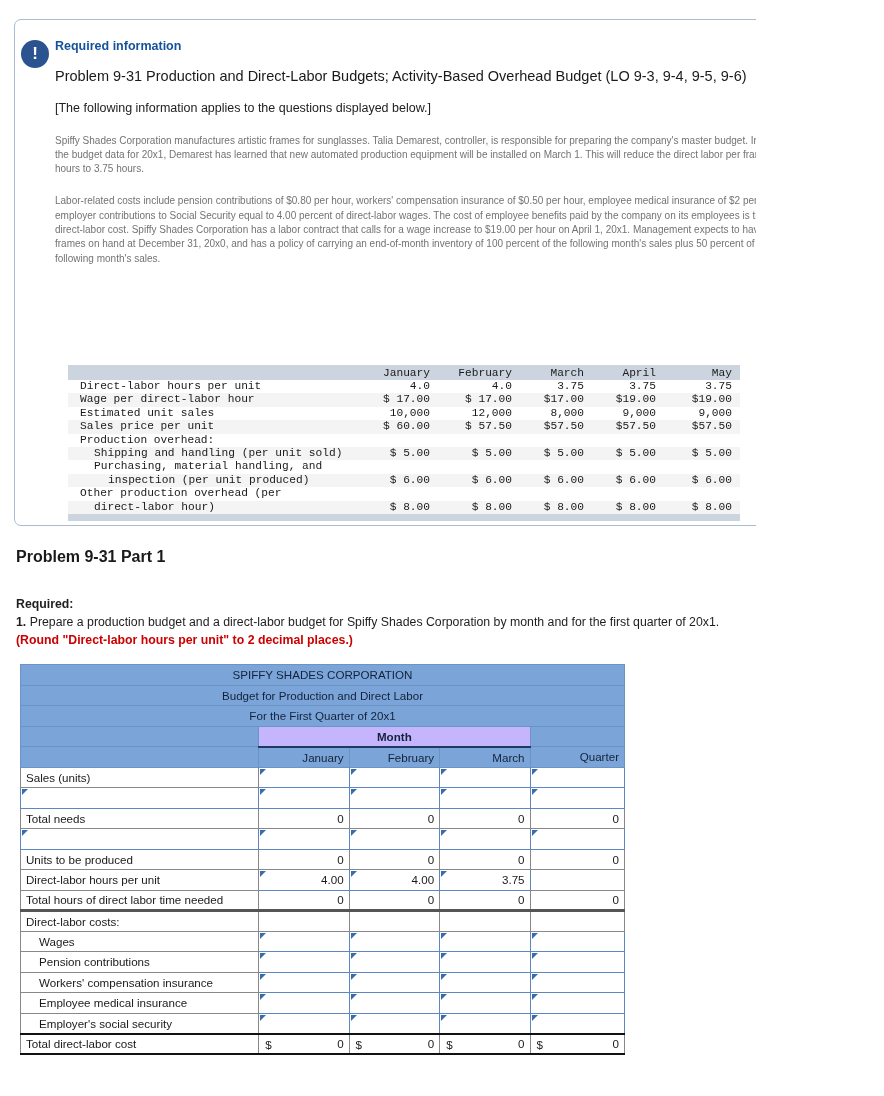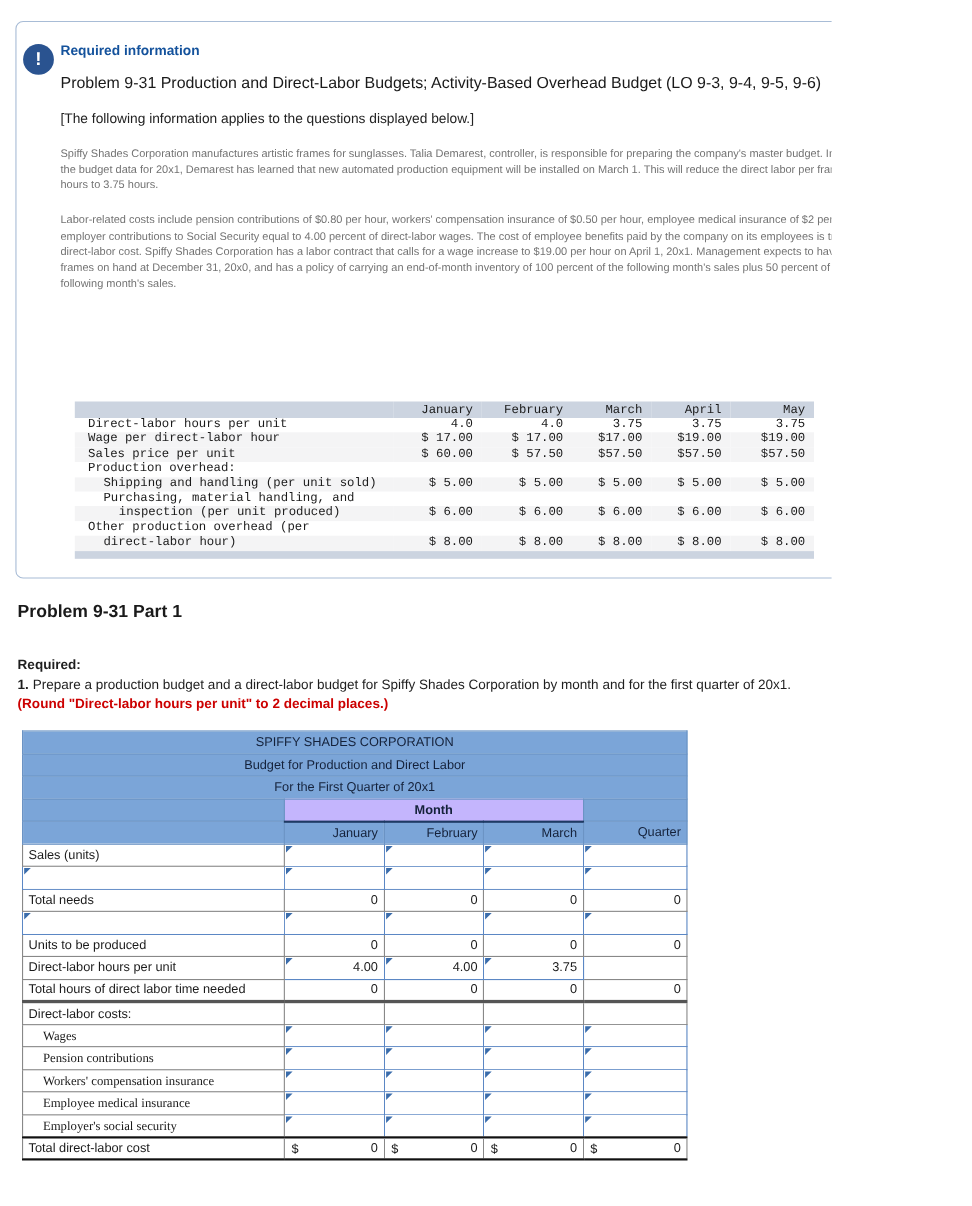--- a/index.html
+++ b/index.html
@@ -179,21 +179,21 @@
   }
   .budget td.lbl {
     text-align: left;
     width: 240px;
   }
   .budget td.num {
     text-align: right;
     width: 91px;
   }
   .budget td.num.qtr { width: 95px; }
-  .budget td.indent { padding-left: 18px; font-family: Liberation Serif, serif; }
+  .budget td.indent { padding-left: 18px; }
 
   
   .cell-in {
     position: relative;
     border: 1px solid #5b87c4 !important;
     background: #ffffff;
   }
   .cell-in::before {
     content: "";
     position: absolute;
@@ -262,20 +262,28 @@
               <td>3.75</td>
               <td>3.75</td>
             </tr>
             <tr class="stripe">
               <td class="lbl">Wage per direct-labor hour</td>
               <td>$ 17.00</td>
               <td>$ 17.00</td>
               <td>$17.00</td>
               <td>$19.00</td>
               <td>$19.00</td>
+            </tr>
+            <tr class="plain">
+              <td class="lbl">Estimated unit sales</td>
+              <td>10,000</td>
+              <td>12,000</td>
+              <td>8,000</td>
+              <td>9,000</td>
+              <td>9,000</td>
             </tr>
             <tr class="stripe">
               <td class="lbl">Sales price per unit</td>
               <td>$ 60.00</td>
               <td>$ 57.50</td>
               <td>$57.50</td>
               <td>$57.50</td>
               <td>$57.50</td>
             </tr>
             <tr class="plain">

